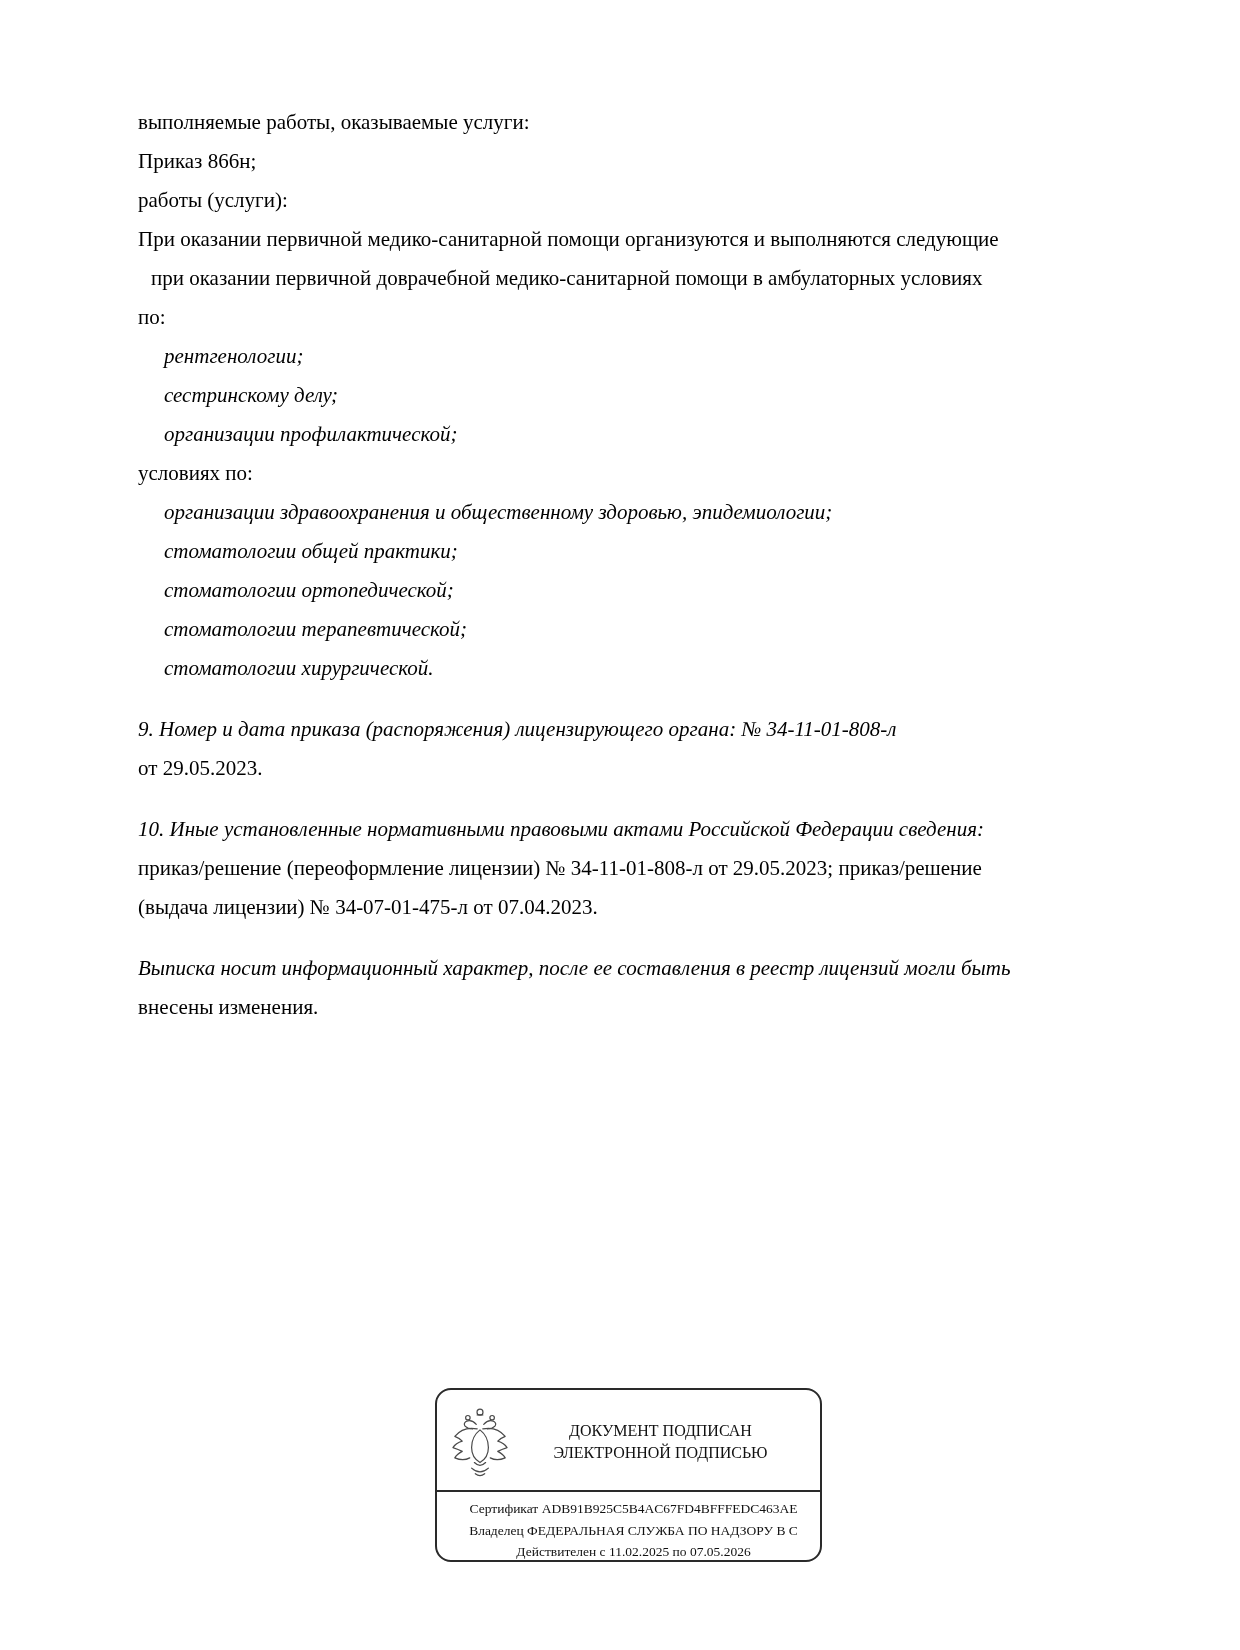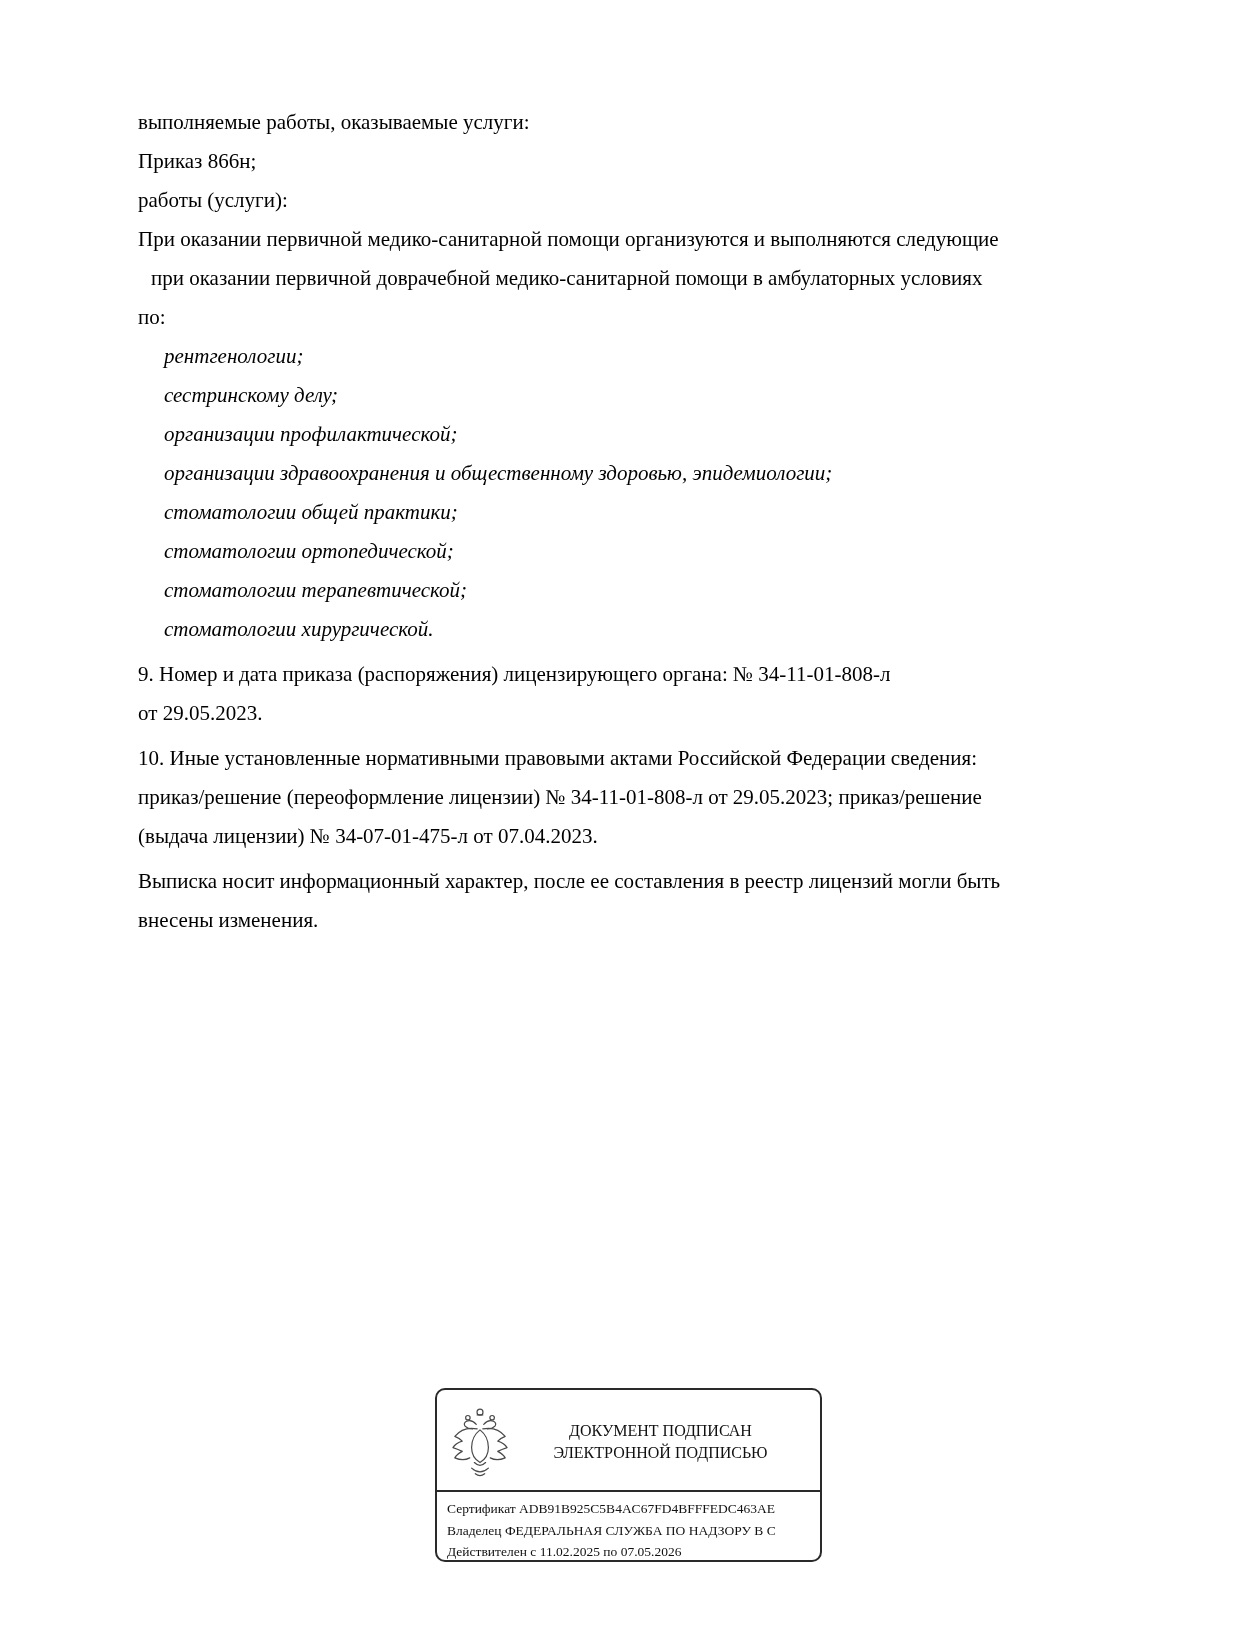--- a/index.html
+++ b/index.html
@@ -19,31 +19,31 @@
     position: absolute;
     left: 138px;
     top: 100px;
     width: 980px;
     font-size: 21px;
     line-height: 33px;
   }
   .line { white-space: pre-wrap; margin-top: 6px; }
   .line.indent-1 { padding-left: 13px; }
   .line.indent-2 { padding-left: 26px; font-style: italic; }
-  .line.space-before { margin-top: 12px; }
+  .line.space-before { margin-top: 28px; font-style: italic; }
 
   
   .stamp {
     position: absolute;
     left: 435px;
     top: 1388px;
     width: 387px;
     height: 174px;
     border: 2px solid #2a2a2a;
-    border-radius: 10px;
+    border-radius: 16px;
     box-sizing: border-box;
     background: #ffffff;
     overflow: hidden;
   }
   .stamp-top {
     display: flex;
     align-items: center;
     height: 100px;
     padding: 4px 10px 0 12px;
     box-sizing: border-box;
@@ -67,36 +67,38 @@
   }
   .stamp-details {
     padding: 6px 0 0 10px;
     font-size: 13.5px;
     line-height: 21.5px;
     color: #111;
   }
   .stamp-row {
     white-space: nowrap;
     overflow: hidden;
+    text-align: center;
   }
   .stamp-row .bold { font-weight: normal; }
 </style>
 </head>
 <body>
 
 <div class="doc-body" id="doc-body">
     <div class="line indent-0">выполняемые работы, оказываемые услуги:</div>
     <div class="line indent-0">Приказ 866н;</div>
     <div class="line indent-0">работы (услуги):</div>
     <div class="line indent-0">При оказании первичной медико-санитарной помощи организуются и выполняются следующие</div>
     <div class="line indent-1">при оказании первичной доврачебной медико-санитарной помощи в амбулаторных условиях</div>
     <div class="line indent-0">по:</div>
     <div class="line indent-2">рентгенологии;</div>
     <div class="line indent-2">сестринскому делу;</div>
     <div class="line indent-2">организации профилактической;</div>
+    <div class="line indent-0">условиях по:</div>
     <div class="line indent-2">организации здравоохранения и общественному здоровью, эпидемиологии;</div>
     <div class="line indent-2">стоматологии общей практики;</div>
     <div class="line indent-2">стоматологии ортопедической;</div>
     <div class="line indent-2">стоматологии терапевтической;</div>
     <div class="line indent-2">стоматологии хирургической.</div>
     <div class="line indent-0 space-before">9. Номер и дата приказа (распоряжения) лицензирующего органа: № 34-11-01-808-л</div>
     <div class="line indent-0">от 29.05.2023.</div>
     <div class="line indent-0 space-before">10. Иные установленные нормативными правовыми актами Российской Федерации сведения:</div>
     <div class="line indent-0">приказ/решение (переоформление лицензии) № 34-11-01-808-л от 29.05.2023; приказ/решение</div>
     <div class="line indent-0">(выдача лицензии) № 34-07-01-475-л от 07.04.2023.</div>

